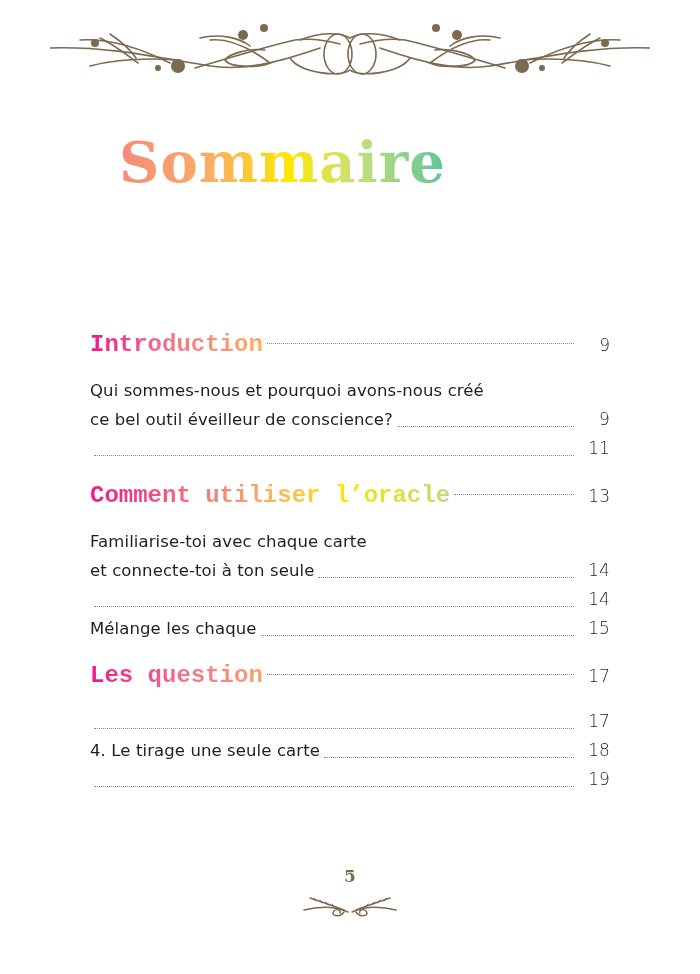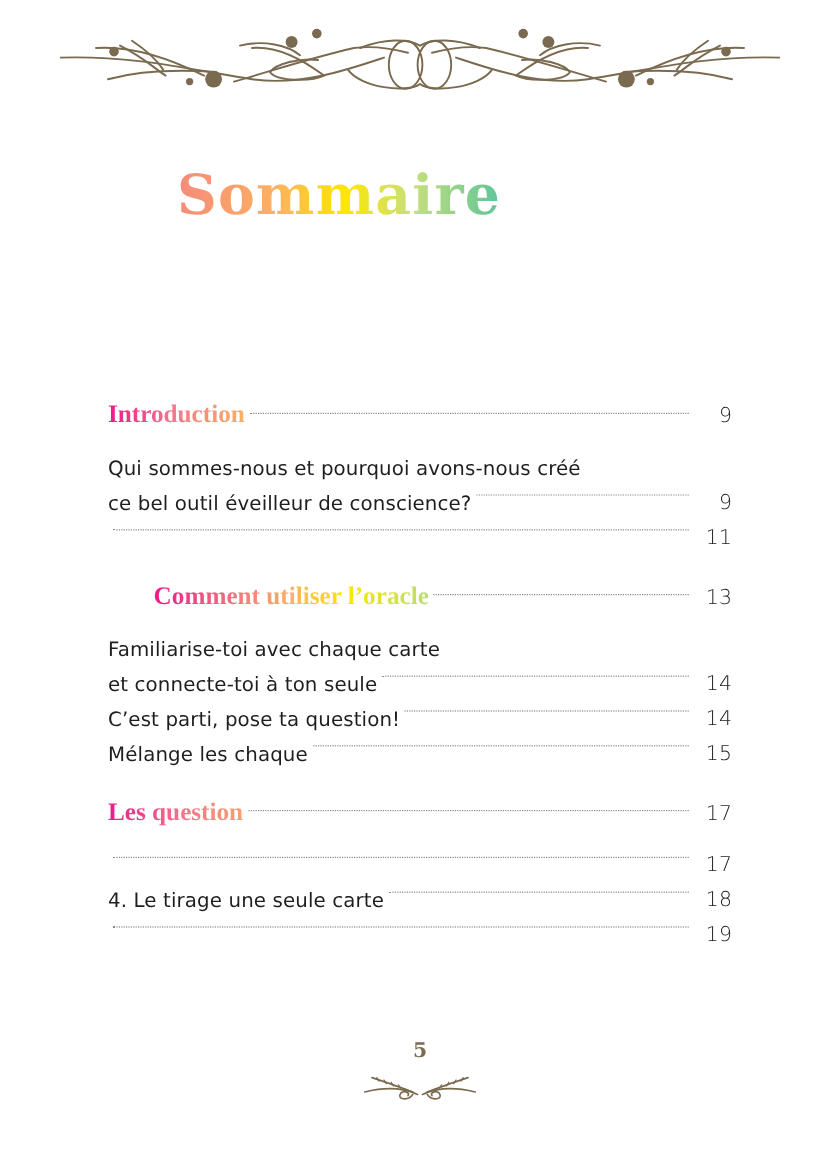--- a/index.html
+++ b/index.html
@@ -23,21 +23,21 @@
       height: 60px;
     }
     .page-title {
       position: absolute;
       left: 0;
       width: 565px;
       top: 132px;
       text-align: center;
       font-family: "DejaVu Serif", serif;
       font-weight: bold;
-      font-size: 46px;
+      font-size: 56px;
       letter-spacing: 1px;
       line-height: 60px;
     }
     .grad-text {
       background: linear-gradient(90deg, #f58a7b 0%, #fbb161 30%, #fde700 52%, #c9e07a 72%, #5cc59a 100%);
       -webkit-background-clip: text;
       background-clip: text;
       color: transparent;
       -webkit-text-fill-color: transparent;
     }
@@ -50,34 +50,34 @@
     .toc-section {
       margin: 0;
     }
     .toc-heading-row {
       display: flex;
       align-items: baseline;
       height: 50px;
       line-height: 50px;
     }
     .toc-heading {
-      font-family: Liberation Serif, serif;
+      font-family: Liberation Mono, monospace;
       font-weight: bold;
-      font-size: 21px;
+      font-size: 24px;
       white-space: nowrap;
     }
     .h-intro {
       background: linear-gradient(90deg, #ec1a8a 0%, #f0758c 45%, #fbb064 100%);
       -webkit-background-clip: text; background-clip: text;
       color: transparent; -webkit-text-fill-color: transparent;
     }
     .h-comment {
       background: linear-gradient(90deg, #ec1a8a 0%, #f28679 35%, #fbb064 50%, #fde700 70%, #b9dd77 100%);
       -webkit-background-clip: text; background-clip: text;
-      color: transparent; margin-left: 38px; -webkit-text-fill-color: transparent;
+      color: transparent; -webkit-text-fill-color: transparent;
     }
     .h-tirages {
       background: linear-gradient(90deg, #ec1a8a 0%, #f0758c 55%, #f9a06f 100%);
       -webkit-background-clip: text; background-clip: text;
       color: transparent; -webkit-text-fill-color: transparent;
     }
     .leader {
       flex: 1;
       border-bottom: 1.5px dotted #8a8a8a;
       margin: 0 6px 0 4px;
@@ -92,21 +92,21 @@
       font-size: 17px;
       font-weight: 300;
       color: #222;
     }
     .toc-entries {
       margin-top: 6px;
       margin-bottom: 8px;
     }
     .entry-line {
       display: flex;
-      align-items: center;
+      align-items: flex-end;
       height: 29px;
       line-height: 29px;
       font-family: "DejaVu Sans", sans-serif;
       font-size: 16.5px;
       color: #1e1e1e;
       letter-spacing: 0.1px;
     }
     .entry-text {
       white-space: nowrap;
     }
@@ -213,21 +213,20 @@
         <div class="entry-line">
           <span class="entry-text">Familiarise-toi avec chaque carte</span>
         </div>
         <div class="entry-line">
           <span class="entry-text">et connecte-toi à ton seule</span>
           <span class="leader"></span>
           <span class="page-num">14</span>
         </div>
       </div>
       <div class="entry-line">
-        <span class="entry-text">C’est parti, pose ta question!</span>
         <span class="leader"></span>
         <span class="page-num">14</span>
       </div>
       <div class="entry-line">
         <span class="entry-text">Mélange les chaque</span>
         <span class="leader"></span>
         <span class="page-num">15</span>
       </div>
     </div>
   </div>

